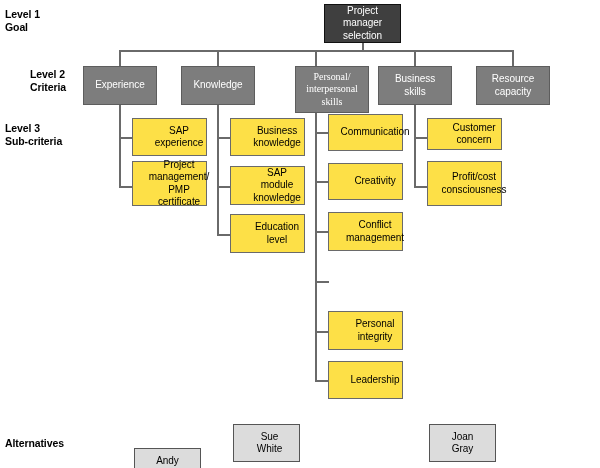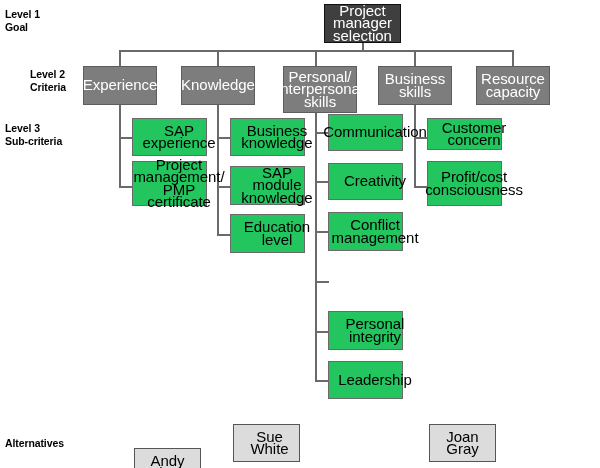--- a/index.html
+++ b/index.html
@@ -30,37 +30,37 @@
     letter-spacing: -0.1px;
   }
   
   .node {
     position: absolute;
     box-sizing: border-box;
     display: flex;
     align-items: center;
     justify-content: center;
     text-align: center;
-    font-size: 15px;
+    font-size: 10px;
     line-height: 12.5px;
     white-space: pre-line;
     letter-spacing: -0.05px;
   }
   .node-goal {
     background: #3f3f3f;
     border: 1.5px solid #111111;
     color: #ffffff;
   }
   .node-criteria {
     background: #7d7d7d;
     border: 1.5px solid #5d5d5d;
     color: #ffffff;
   }
   .node-sub {
-    background: #22c55e;
+    background: #fde047;
     border: 1.5px solid #6a6a6a;
     color: #000000;
     padding-left: 19px;
   }
   .node-alt {
     background: #dcdcdc;
     border: 1.5px solid #555555;
     color: #000000;
   }
   
@@ -114,21 +114,21 @@
   <div class="conn conn-v" style="left:414px; top:104px; height:83px;"></div>
   <div class="conn conn-h" style="left:414px; top:137px; width:14px;"></div>
   <div class="conn conn-h" style="left:414px; top:186px; width:14px;"></div>
 
   <div class="node node-goal" style="left:324px; top:4px; width:77px; height:39px;">Project
 manager
 selection</div>
 
   <div class="node node-criteria" style="left:83px; top:66px; width:74px; height:39px;">Experience</div>
   <div class="node node-criteria" style="left:181px; top:66px; width:74px; height:39px;">Knowledge</div>
-  <div class="node node-criteria" style="left:283px; top:66px; width:74px; height:47px;">Personal/
+  <div class="node node-criteria" style="left:295px; top:66px; width:74px; height:47px;font-family:Liberation Serif, serif;">Personal/
 interpersonal
 skills</div>
   <div class="node node-criteria" style="left:378px; top:66px; width:74px; height:39px;">Business
 skills</div>
   <div class="node node-criteria" style="left:476px; top:66px; width:74px; height:39px;">Resource
 capacity</div>
 
   <div class="node node-sub" style="left:132px; top:118px; width:75px; height:38px;">SAP
 experience</div>
   <div class="node node-sub" style="left:132px; top:161px; width:75px; height:45px;">Project

